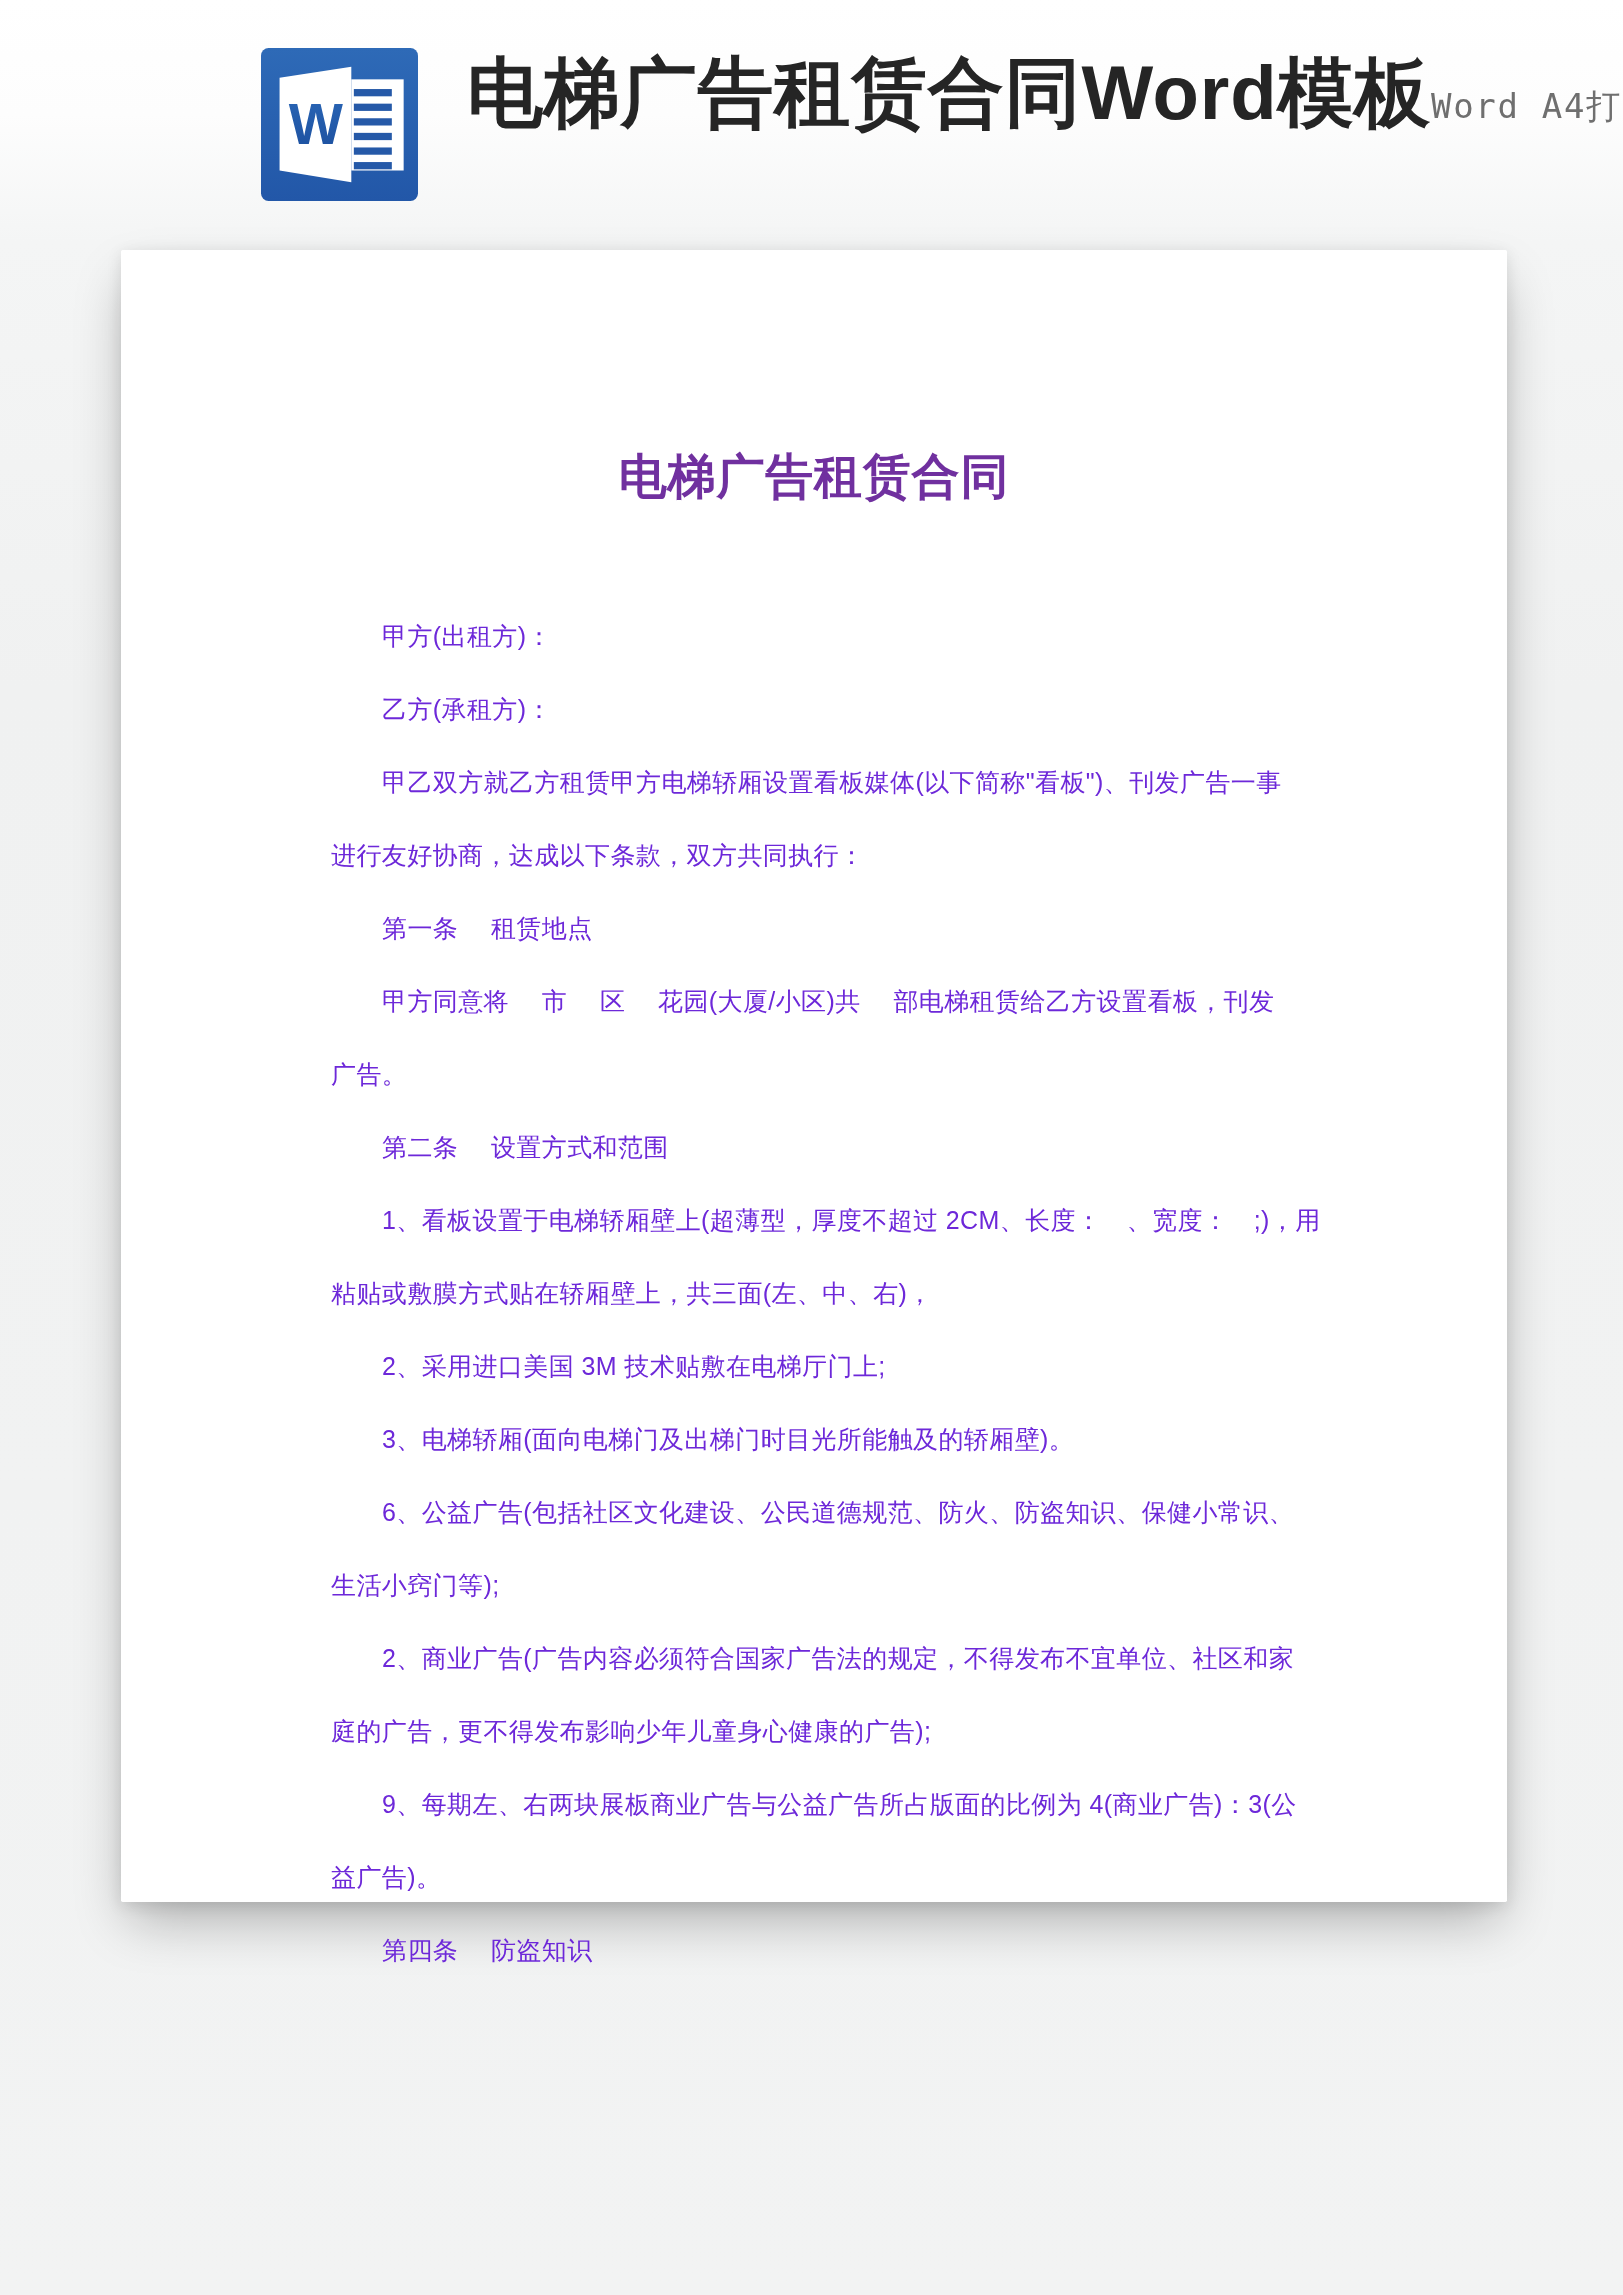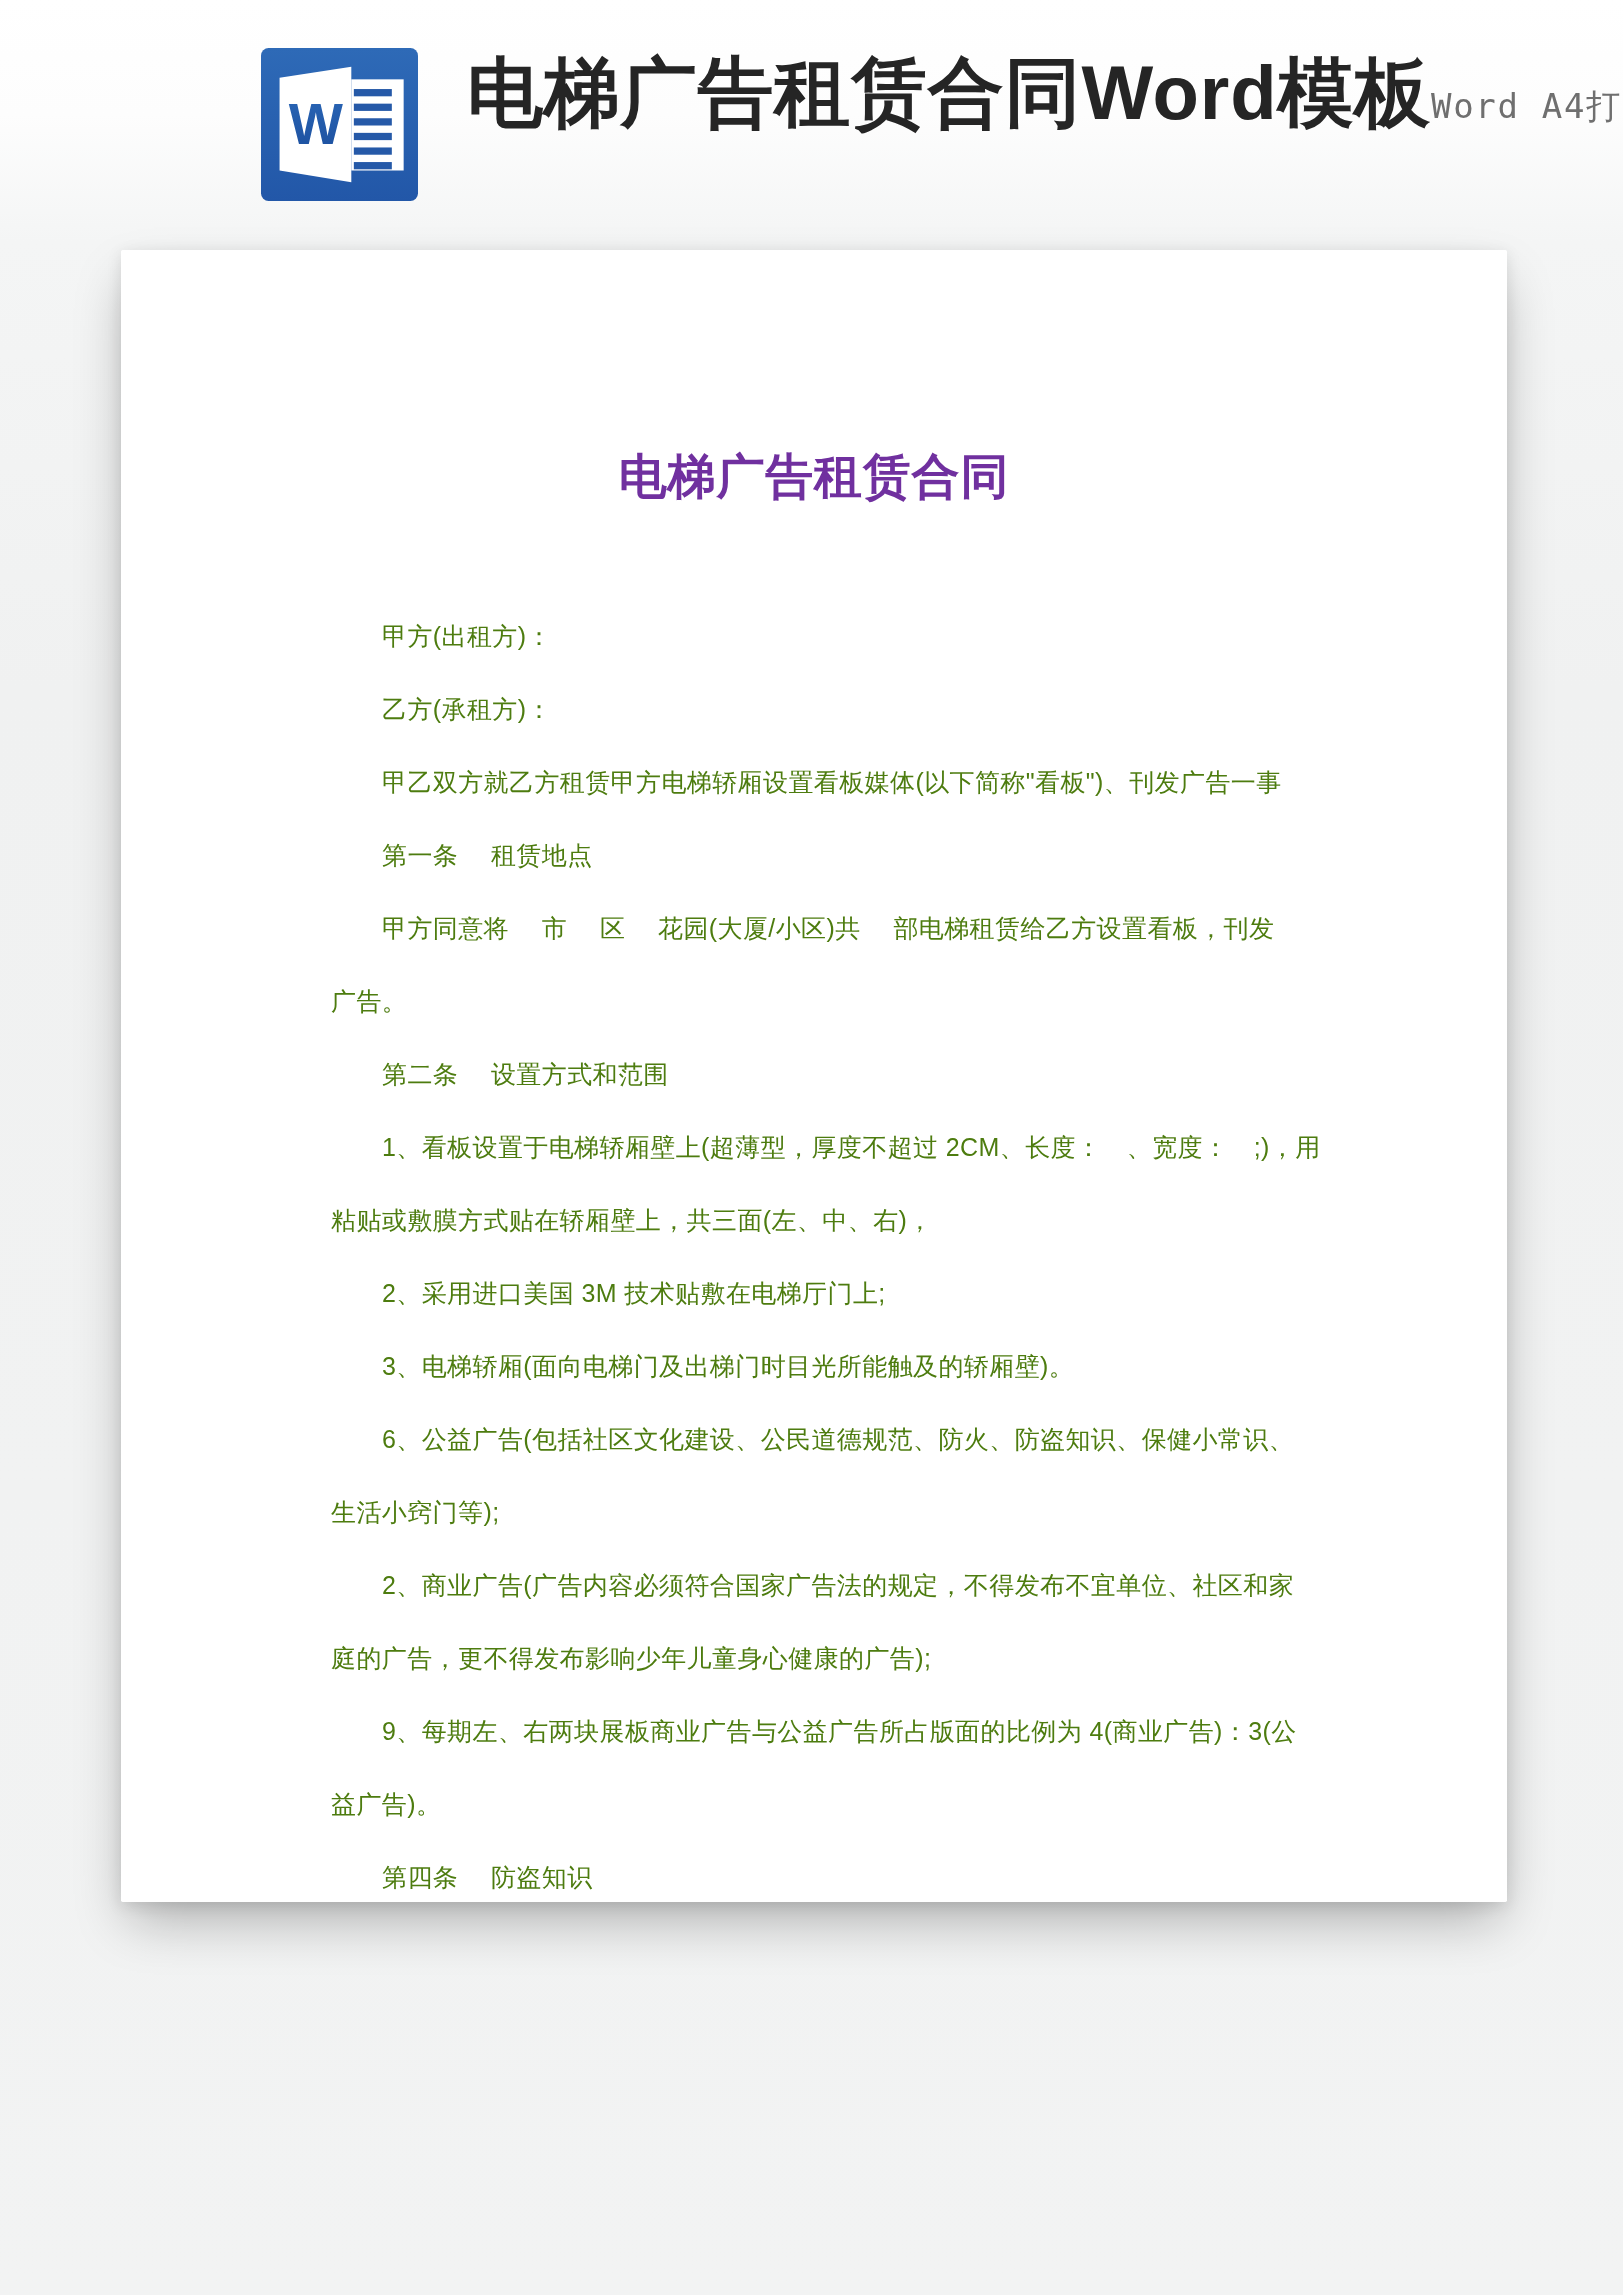--- a/index.html
+++ b/index.html
@@ -80,21 +80,21 @@
   .doc-body {
     position: absolute;
     top: 350px;
     left: 210px;
     right: 169px;
   }
   .doc-line {
     height: 73px;
     line-height: 73px;
     font-size: 25px;
-    color: #4d7c0f;
+    color: #6d28d9;
     letter-spacing: 0.4px;
     white-space: pre;
   }
   .doc-line.indent { padding-left: 51px; }
 </style>
 </head>
 <body>
 
 <div class="stage">
 
@@ -131,20 +131,21 @@
     <h1 class="head-title">电梯广告租赁合同Word模板</h1>
     <div class="head-subtitle">Word A4打印 随意修改</div>
   </div>
 
   <div class="doc-page">
     <h2 class="doc-title" style="color: rgb(112, 48, 159);">电梯广告租赁合同</h2>
     <div class="doc-body" id="doc-body">
         <div class="doc-line indent">甲方(出租方)：</div>
         <div class="doc-line indent">乙方(承租方)：</div>
         <div class="doc-line indent">甲乙双方就乙方租赁甲方电梯轿厢设置看板媒体(以下简称"看板")、刊发广告一事</div>
+        <div class="doc-line">进行友好协商，达成以下条款，双方共同执行：</div>
         <div class="doc-line indent">第一条　 租赁地点</div>
         <div class="doc-line indent">甲方同意将　 市　 区　 花园(大厦/小区)共　 部电梯租赁给乙方设置看板，刊发</div>
         <div class="doc-line">广告。</div>
         <div class="doc-line indent">第二条　 设置方式和范围</div>
         <div class="doc-line indent">1、看板设置于电梯轿厢壁上(超薄型，厚度不超过 2CM、长度：　、宽度：　;)，用</div>
         <div class="doc-line">粘贴或敷膜方式贴在轿厢壁上，共三面(左、中、右)，</div>
         <div class="doc-line indent">2、采用进口美国 3M 技术贴敷在电梯厅门上;</div>
         <div class="doc-line indent">3、电梯轿厢(面向电梯门及出梯门时目光所能触及的轿厢壁)。</div>
         <div class="doc-line indent">6、公益广告(包括社区文化建设、公民道德规范、防火、防盗知识、保健小常识、</div>
         <div class="doc-line">生活小窍门等);</div>

